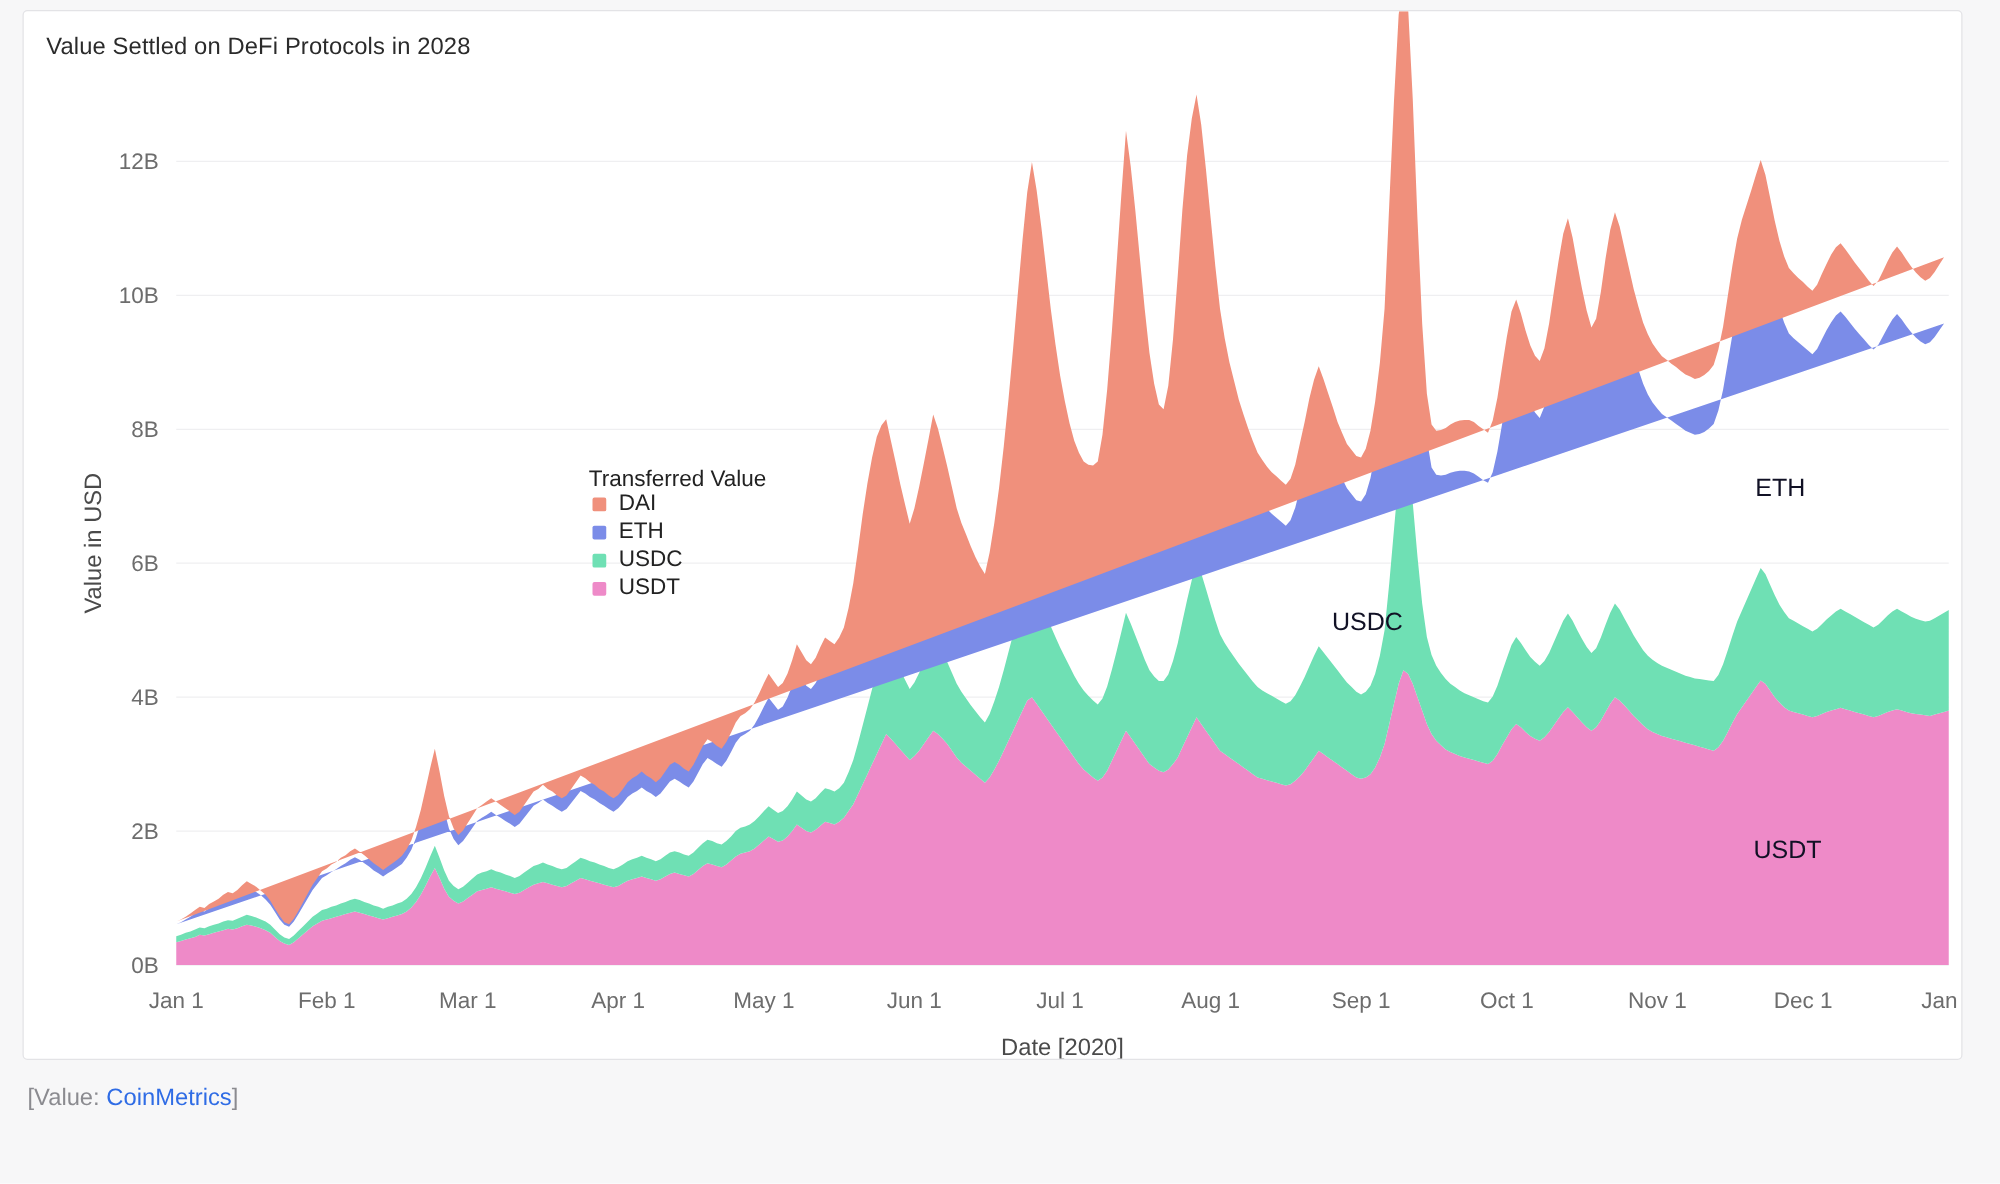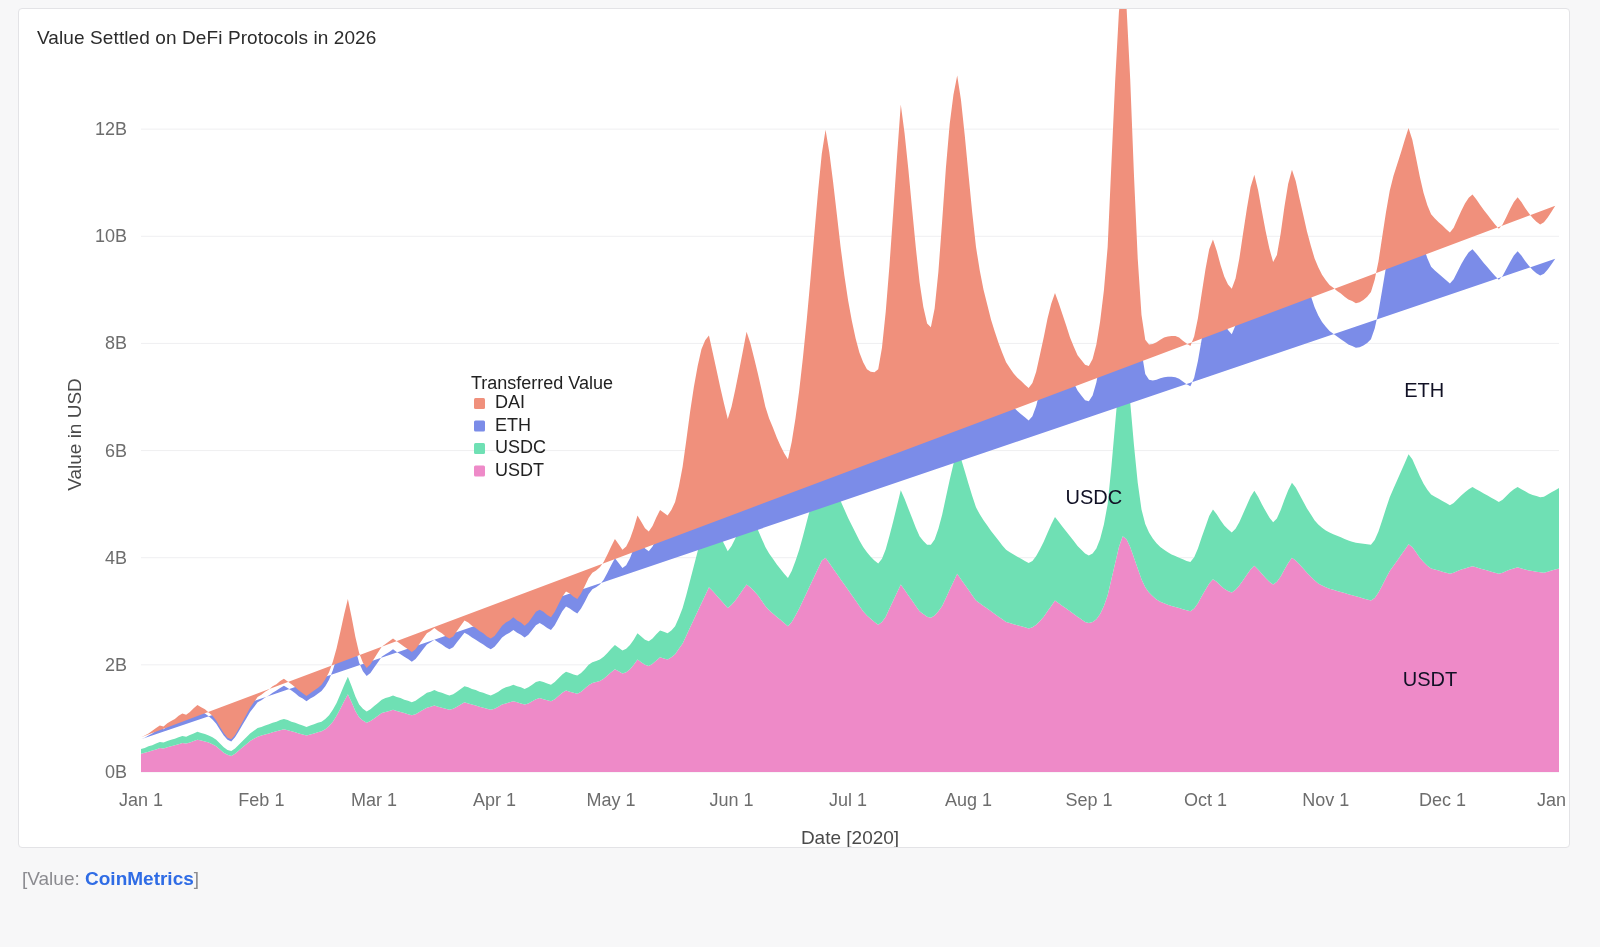--- a/index.html
+++ b/index.html
@@ -78,32 +78,32 @@
   .source-line {
     position: absolute;
     left: 22px;
     top: 868px;
     font-size: 19px;
     color: #8b8b90;
     white-space: nowrap;
   }
   .source-link {
     color: #2f6ce5;
-    font-weight: bold;
+    font-weight: normal;
     text-decoration: none;
   }
 </style>
 </head>
 <body>
 
 <div id="root">
 
   <div class="card">
 
-    <div class="chart-title">Value Settled on DeFi Protocols in 2026</div>
+    <div class="chart-title">Value Settled on DeFi Protocols in 2028</div>
 
     <svg class="figure" id="figure" viewBox="0 0 1552 838" xmlns="http://www.w3.org/2000/svg">
       <g id="gridlines">
           <line x1="122" y1="763" x2="1540" y2="763" class="gridline"></line>
           <line x1="122" y1="655.8571428571429" x2="1540" y2="655.8571428571429" class="gridline"></line>
           <line x1="122" y1="548.7142857142858" x2="1540" y2="548.7142857142858" class="gridline"></line>
           <line x1="122" y1="441.57142857142856" x2="1540" y2="441.57142857142856" class="gridline"></line>
           <line x1="122" y1="334.42857142857144" x2="1540" y2="334.42857142857144" class="gridline"></line>
           <line x1="122" y1="227.28571428571422" x2="1540" y2="227.28571428571422" class="gridline"></line>
           <line x1="122" y1="120.14285714285711" x2="1540" y2="120.14285714285711" class="gridline"></line>

